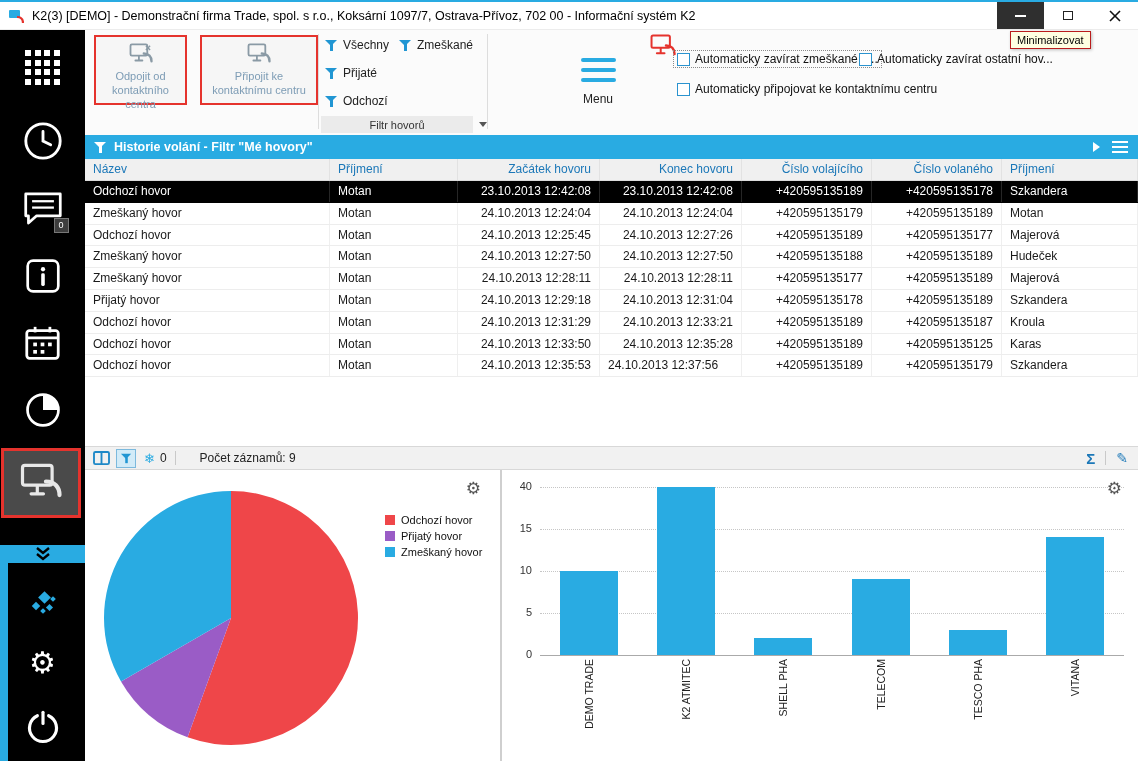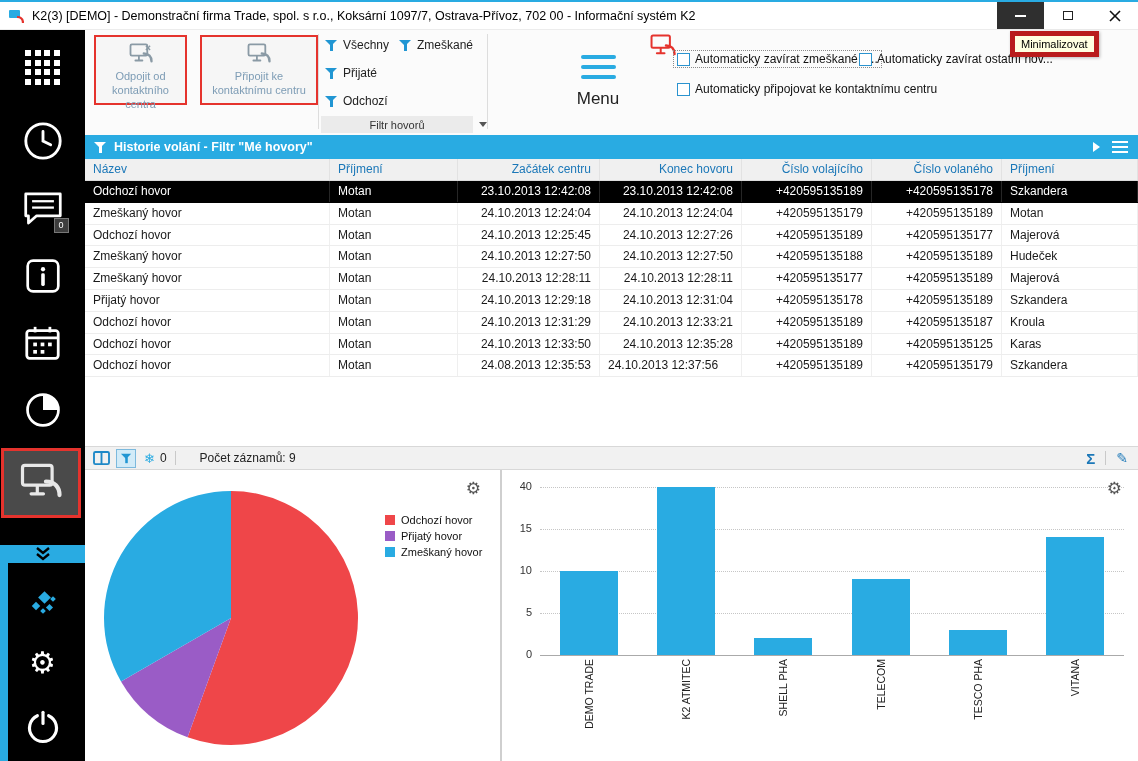--- a/index.html
+++ b/index.html
@@ -9,21 +9,21 @@
 
   
   .titlebar{position:absolute;left:0;top:2px;width:100%;height:28px;background:#fff;display:flex;align-items:center;border-bottom:1px solid #ececec;box-sizing:border-box;}
   .app-icon{margin-left:8px;display:flex;}
   .title-text{margin-left:8px;font-size:12.5px;color:#000;white-space:nowrap;overflow:hidden;}
   .win-controls{margin-left:auto;display:flex;height:100%;}
   .win-btn{width:47px;height:100%;display:flex;align-items:center;justify-content:center;cursor:default;}
   .win-btn.min{background:#2f2f2f;}
   .min-glyph{width:11px;height:2px;background:#fff;display:block;}
   .max-glyph{width:10px;height:9px;border:1.5px solid #222;display:block;box-sizing:border-box;}
-  .tooltip{position:absolute;left:1010px;top:31px;background:#ffffe1;border:5px solid #b91c1c;padding:2px 6px;font-size:11px;color:#000;z-index:60;box-shadow:1px 1px 3px rgba(0,0,0,.25);}
+  .tooltip{position:absolute;left:1010px;top:31px;background:#ffffe1;border:1px solid #b91c1c;padding:2px 6px;font-size:11px;color:#000;z-index:60;box-shadow:1px 1px 3px rgba(0,0,0,.25);}
 
   
   .sidebar{position:absolute;left:0;top:30px;width:85px;bottom:0;background:#000;}
   .sb-item{position:absolute;left:0;width:85px;display:flex;justify-content:center;cursor:pointer;}
   .apps-icon{display:grid;grid-template-columns:repeat(4,6px);grid-auto-rows:6px;gap:3.5px;}
   .apps-icon i{background:#fff;display:block;}
   .chat-wrap{position:relative;}
   .chat-badge{position:absolute;right:-6px;bottom:-3px;min-width:13px;height:13px;background:#3d3d3d;color:#fff;font-size:9px;line-height:13px;text-align:center;border:1px solid #777;}
   .sb-phone{position:absolute;left:1px;top:418px;width:80px;height:70px;background:#4a4a4a;border:3px solid #e5332d;box-sizing:border-box;display:flex;align-items:center;justify-content:center;cursor:pointer;}
   .sb-band{position:absolute;left:0;top:515px;width:85px;height:18px;background:#29abe2;display:flex;align-items:center;justify-content:center;cursor:pointer;}
@@ -43,21 +43,21 @@
   .f0{left:240px;top:8px;} .f1{left:314px;top:8px;} .f2{left:240px;top:36px;} .f3{left:240px;top:64px;}
   .funnel{position:relative;display:inline-block;width:13px;height:13px;flex:none;}
   .funnel::before{content:"";position:absolute;left:0;top:1px;border-left:6.5px solid transparent;border-right:6.5px solid transparent;border-top:6px solid currentColor;}
   .funnel::after{content:"";position:absolute;left:5px;top:5px;width:3px;height:7px;background:currentColor;}
   .blue{color:#2196d3;} .white{color:#fff;}
   .filter-group-label{position:absolute;left:236px;top:86px;width:152px;height:17px;background:#ebebeb;color:#333;font-size:11px;display:flex;align-items:center;justify-content:center;cursor:pointer;}
   .dd-arrow{position:absolute;left:394px;top:92px;width:0;height:0;border-left:4px solid transparent;border-right:4px solid transparent;border-top:5px solid #555;cursor:pointer;}
   .menu-btn{position:absolute;left:470px;top:2px;width:86px;height:100px;display:flex;flex-direction:column;align-items:center;justify-content:center;cursor:pointer;}
   .menu-burger{display:flex;flex-direction:column;gap:6px;}
   .menu-burger i{width:35px;height:4px;border-radius:2px;background:#29abe2;display:block;}
-  .menu-label{font-size:17px;color:#222;margin-top:10px;}
+  .menu-label{font-size:12px;color:#222;margin-top:10px;}
   .phone-red{position:absolute;left:565px;top:4px;cursor:pointer;}
   .cb{position:absolute;display:flex;align-items:center;gap:5px;font-size:12px;color:#111;border:1px dotted transparent;padding:1px 3px;cursor:pointer;white-space:nowrap;}
   .c0{left:588px;top:20px;border-color:#8a8a8a;}
   .c1{left:770px;top:20px;}
   .c2{left:588px;top:50px;}
   .cb-box{width:13px;height:13px;border:1px solid #2a93cf;background:#fff;flex:none;box-sizing:border-box;}
 
   
   .caption{position:absolute;left:85px;top:135px;width:1053px;height:24px;background:#29abe2;display:flex;align-items:center;color:#fff;}
   .caption .funnel{margin-left:9px;}
@@ -321,21 +321,21 @@
           <i></i>
           <i></i>
           <i></i>
         </span>
     </span>
   </div>
 
   <div class="thead">
       <div class="th" style="width:245px;text-align:left">Název</div>
       <div class="th" style="width:128px;text-align:left">Příjmení</div>
-      <div class="th" style="width:142px;text-align:right">Začátek centru</div>
+      <div class="th" style="width:142px;text-align:right">Začátek hovoru</div>
       <div class="th" style="width:142px;text-align:right">Konec hovoru</div>
       <div class="th" style="width:130px;text-align:right">Číslo volajícího</div>
       <div class="th" style="width:130px;text-align:right">Číslo volaného</div>
       <div class="th" style="width:136px;text-align:left">Příjmení</div>
     </div>
   <div class="tbody">
       <div class="tr selected">
         <div class="td" style="width:245px;text-align:left">Odchozí hovor</div>
         <div class="td" style="width:128px;text-align:left">Motan</div>
         <div class="td" style="width:142px;text-align:right">23.10.2013 12:42:08</div>
@@ -403,21 +403,21 @@
         <div class="td" style="width:128px;text-align:left">Motan</div>
         <div class="td" style="width:142px;text-align:right">24.10.2013 12:33:50</div>
         <div class="td" style="width:142px;text-align:right">24.10.2013 12:35:28</div>
         <div class="td" style="width:130px;text-align:right">+420595135189</div>
         <div class="td" style="width:130px;text-align:right">+420595135125</div>
         <div class="td" style="width:136px;text-align:left">Karas</div>
       </div>
       <div class="tr">
         <div class="td" style="width:245px;text-align:left">Odchozí hovor</div>
         <div class="td" style="width:128px;text-align:left">Motan</div>
-        <div class="td" style="width:142px;text-align:right">24.08.2013 12:35:53</div>
+        <div class="td" style="width:142px;text-align:right">24.10.2013 12:35:53</div>
         <div class="td" style="width:142px;text-align:left">24.10.2013 12:37:56</div>
         <div class="td" style="width:130px;text-align:right">+420595135189</div>
         <div class="td" style="width:130px;text-align:right">+420595135179</div>
         <div class="td" style="width:136px;text-align:left">Szkandera</div>
       </div>
     </div>
 
   <div class="statusbar">
     <span class="cols-icon">
       <svg width="17" height="15" viewBox="0 0 18 16">

